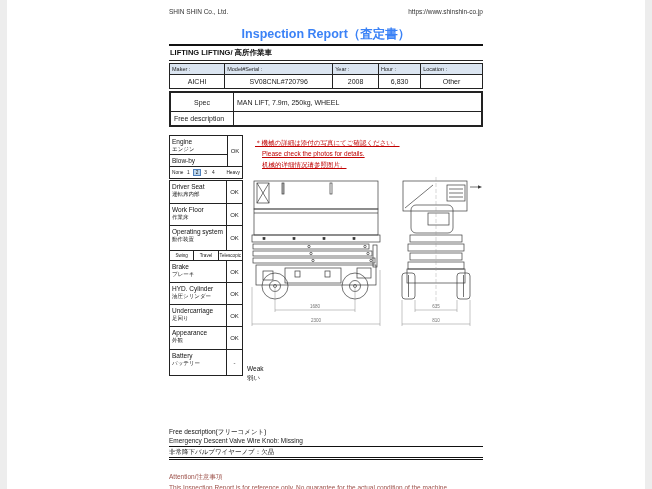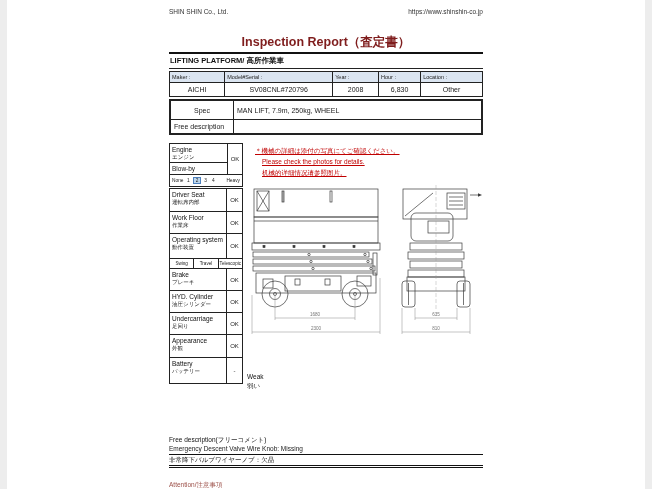--- a/index.html
+++ b/index.html
@@ -8,21 +8,21 @@
     background:#ededed;
     font-family:"Liberation Sans", sans-serif;
     color:#1a1a1a;
     -webkit-font-smoothing:antialiased;
   }
   .page{position:absolute;left:7px;top:0;width:638px;height:489px;background:#ffffff;}
   .doc{position:absolute;left:162px;top:8px;width:314px;}
 
   
   .doc-header{display:flex;justify-content:space-between;align-items:flex-start;font-size:6.5px;color:#333;height:10px;}
-  .report-title{text-align:center;font-size:12.5px;font-weight:bold;color:#7f1d1d;margin-top:16px;height:16px;}
+  .report-title{text-align:center;font-size:12.5px;font-weight:bold;color:#3b82f6;margin-top:8px;height:16px;}
   .thick-rule{border:none;border-top:2.5px solid #111;margin:2px 0 0 0;}
   .category{font-size:7.5px;font-weight:bold;color:#111;padding:2px 0 2px 1px;border-bottom:1px solid #222;}
 
   
   table{border-collapse:collapse;}
   .info-table{width:314px;margin-top:2px;border:1.5px solid #222;}
   .info-table th{background:#dbe5f1;font-weight:normal;text-align:left;font-size:5.5px;color:#222;
     border:1px solid #222;padding:1px 2px;height:8px;}
   .info-table td{border:1px solid #222;text-align:center;font-size:7px;height:13px;padding:0 2px;}
   .c-maker{width:53px}.c-model{width:107px}.c-year{width:43px}.c-hour{width:39px}.c-loc{width:60px}
@@ -83,21 +83,21 @@
 <div class="page">
   <div class="doc">
 
     <div class="doc-header">
       <span>SHIN SHIN Co., Ltd.</span>
       <span>https://www.shinshin-co.jp</span>
     </div>
 
     <div class="report-title">Inspection Report（査定書）</div>
     <hr class="thick-rule">
-    <div class="category">LIFTING PLATFORM/ 高所作業車</div>
+    <div class="category">LIFTING LIFTING/ 高所作業車</div>
 
     <table class="info-table">
       <tbody>
           <tr>
         <th class="c-maker">Maker :</th>
         <th class="c-model">Model#Serial :</th>
         <th class="c-year">Year :</th>
         <th class="c-hour">Hour :</th>
         <th class="c-loc">Location :</th>
       </tr>

